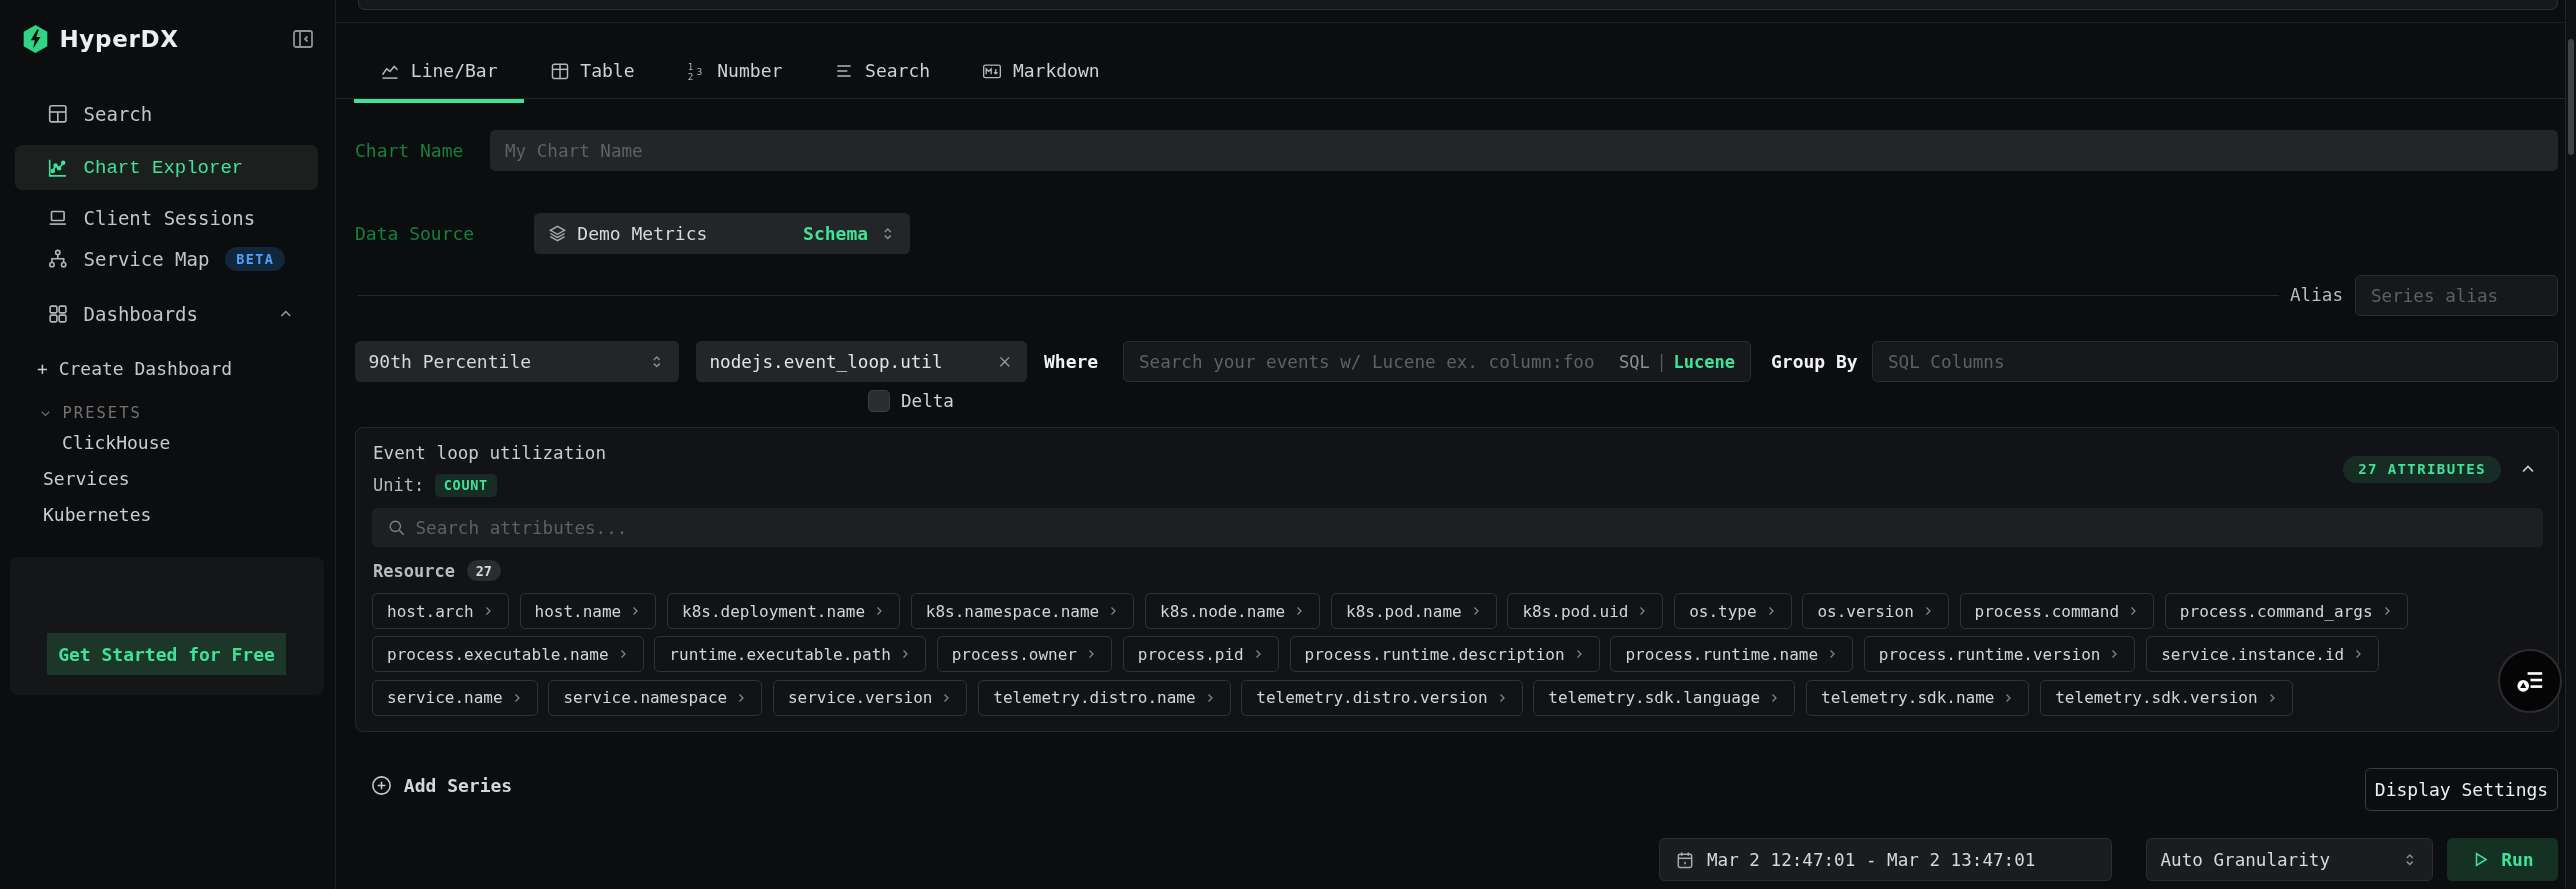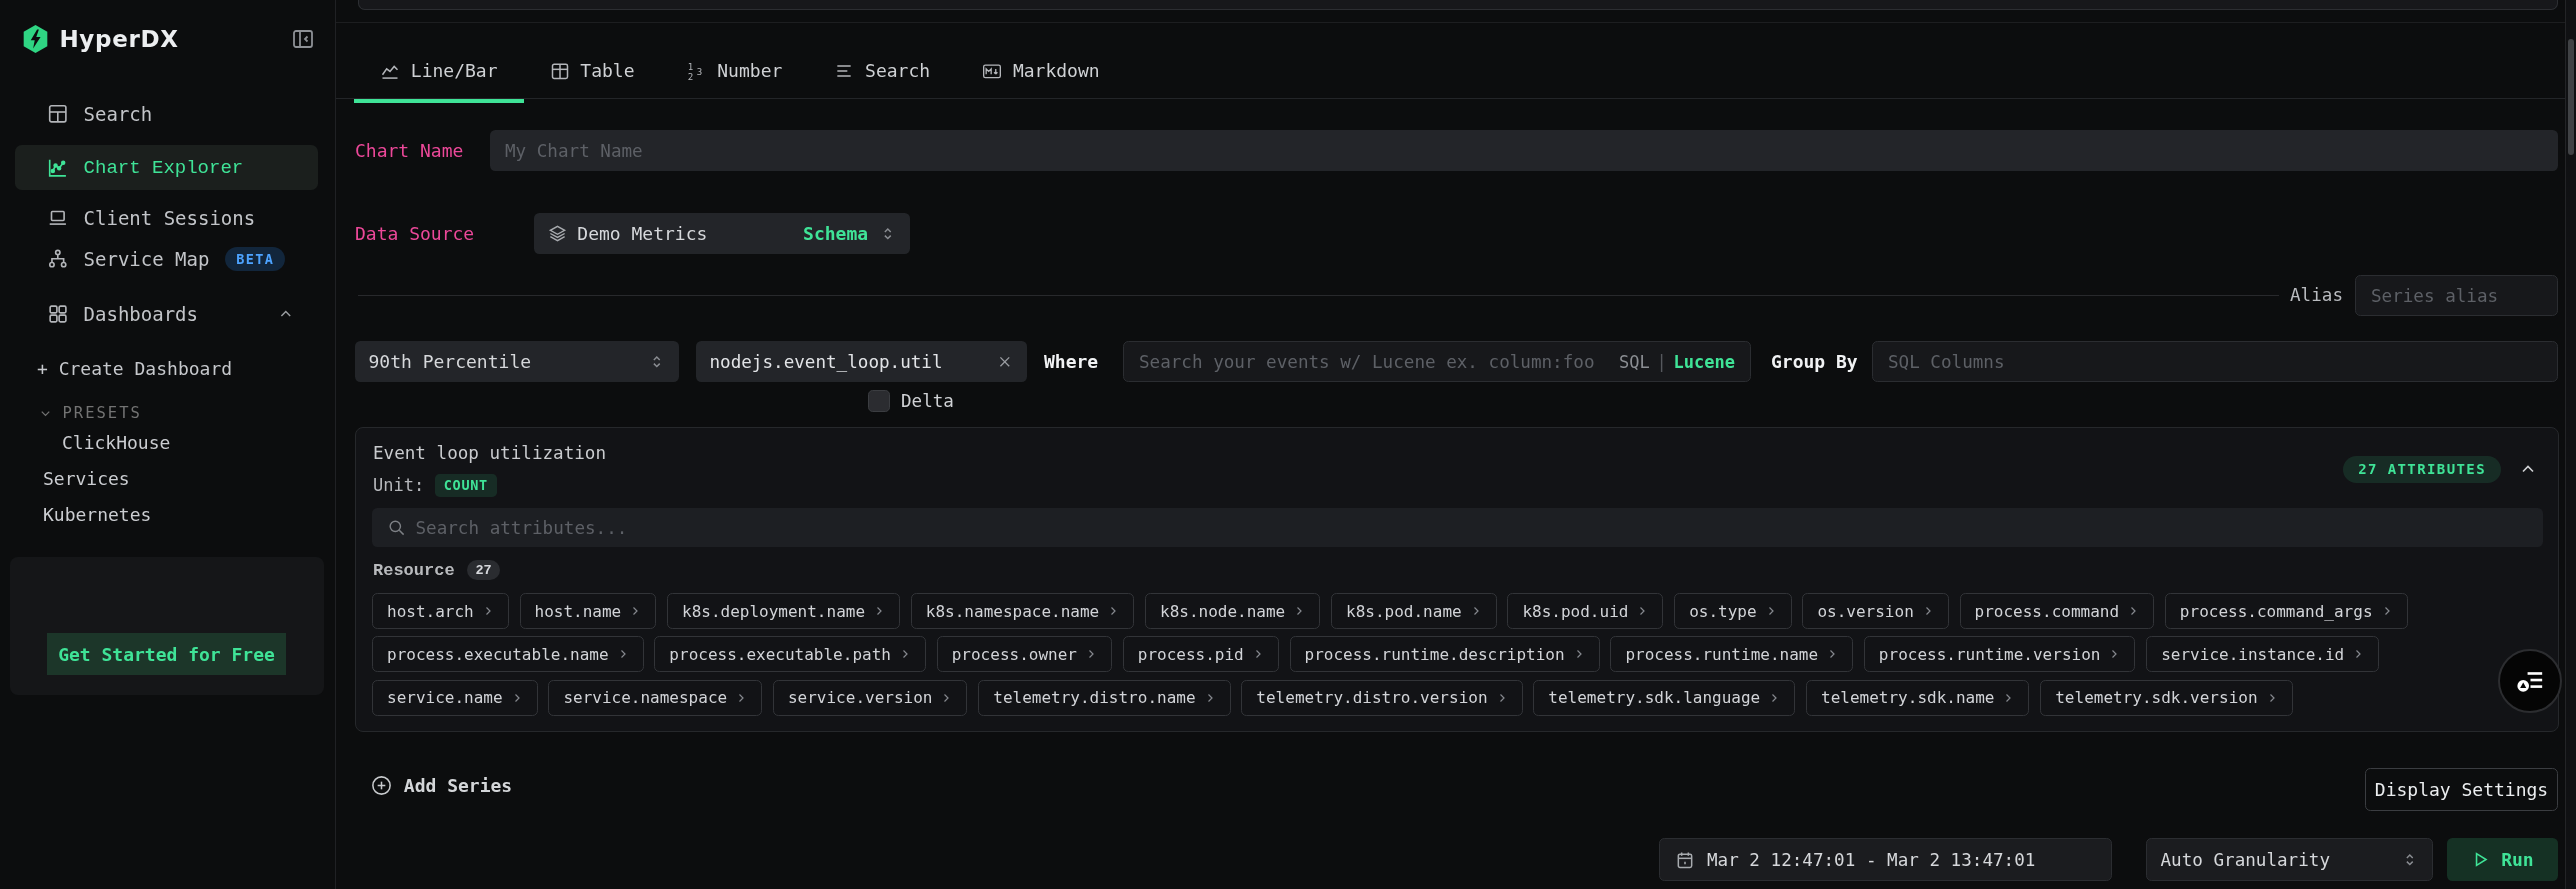--- a/index.html
+++ b/index.html
@@ -31,21 +31,21 @@
   
   #main{position:absolute; left:336px; top:0; width:2240px; height:889px;}
   .top-partial{position:absolute; left:22px; top:-4px; width:2200px; height:14px; background:#17181b; border:1.4px solid #2c2e32; border-top:none; border-radius:0 0 6.8px 6.8px;}
   .divider-top{position:absolute; left:0; top:22px; width:2240px; height:1.4px; background:#1d1e20;}
   .tabs-border{position:absolute; left:0; top:98px; width:2240px; height:1.4px; background:#232528;}
   .tabs{position:absolute; left:18px; top:42px; height:59px; display:flex;}
   .tab{position:relative; height:57px; display:flex; align-items:center; gap:10.8px; padding:0 26px; font-size:18px; color:#cfd1d4; cursor:pointer;}
   .tab .ticon{width:20px; height:20px; color:#b4b6ba;}
   .tab.active::after{content:""; position:absolute; left:0; right:0; bottom:-4px; height:4px; background:var(--accent);}
 
-  .field-label{position:absolute; font-size:18px; color:#ec4899;}
+  .field-label{position:absolute; font-size:18px; color:#15803d;}
   .inp{display:flex; align-items:center; background:#17181b; border:1.4px solid #2b2d31; border-radius:5.4px; color:#5d6066; font-size:17.6px; padding:0 15px; gap:9.5px;}
   .inp input{flex:1; background:transparent; border:none; outline:none; color:#e8eaec; font:inherit;}
   .inp input::placeholder{color:#5d6066;}
   .sel{display:flex; align-items:center; background:#232529; border-radius:5.4px; font-size:18px; color:#d6d8db; padding:0 13.5px; gap:10.8px; cursor:pointer;}
   .updown{width:17.6px; height:17.6px; color:#8a8d92; flex:0 0 auto;}
 
   .chart-name-input{position:absolute; left:154px; top:130px; width:2068px; height:41px; background:#232529; border:none;}
   .datasource-sel{position:absolute; left:198px; top:213px; width:376px; height:41px;}
   .schema-link{color:var(--accent); font-weight:bold; margin-left:auto;}
 
@@ -70,21 +70,21 @@
 
   
   .panel{position:absolute; left:19px; top:427px; width:2204px; height:305px; background:#121316; border:1.4px solid #26282b; border-radius:8px;}
   .panel-title{position:absolute; left:17px; top:15px; font-size:17.6px; color:#c9cbce;}
   .unit-row{position:absolute; left:17px; top:46px; display:flex; align-items:center; gap:10.8px; font-size:17px; color:#b5b7bb;}
   .unit-badge{background:rgba(63,227,151,.12); color:var(--accent); font-size:13.5px; font-weight:bold; letter-spacing:0.7px; padding:3.4px 8.8px; border-radius:4.7px;}
   .attr-pill{position:absolute; right:57px; top:28px; background:rgba(63,227,151,.12); color:var(--accent); font-size:14px; font-weight:bold; letter-spacing:1.4px; padding:5.4px 15px; border-radius:675px;}
   .panel-collapse{position:absolute; right:20px; top:31px; width:20px; height:20px; color:#cfd1d4; cursor:pointer;}
   .attr-search{position:absolute; left:16px; top:80px; width:2171px; height:39px; background:#1d1f23; border:none;}
   .attr-search .sicon{width:19px; height:19px; color:#7d8085; flex:0 0 auto;}
-  .group-row{position:absolute; left:17px; top:132px; display:flex; align-items:center; gap:12px;font-family:Liberation Mono, monospace;}
+  .group-row{position:absolute; left:17px; top:132px; display:flex; align-items:center; gap:12px;}
   .group-label{font-size:17px; font-weight:bold; color:#b8babd;}
   .group-count{background:#2a2c30; color:#d6d8dc; font-size:13.5px; font-weight:bold; padding:2.7px 8.8px; border-radius:675px;}
   .chips{position:absolute; left:16px; top:165px; width:2171px; display:flex; flex-wrap:wrap; gap:7.4px 10.8px;}
   .chip{height:36px; display:inline-flex; align-items:center; gap:8px; padding:0 14px; border:1.4px solid #323438; border-radius:5.4px; font-size:16px; color:#d2d4d8; cursor:pointer;}
   .chip svg{width:12px; height:12px; color:#86898f; flex:0 0 auto;}
 
   .float-btn{position:absolute; left:2162px; top:649px; width:64px; height:64px; border-radius:50%; background:#050505; border:2px solid #2c2d30; display:flex; align-items:center; justify-content:center; cursor:pointer;}
   .float-btn svg{width:35px; height:35px;}
 
   .add-series{position:absolute; left:34px; top:774px; display:flex; align-items:center; gap:10.8px; font-size:18px; font-weight:bold; color:#d4d6d9; cursor:pointer;}
@@ -378,21 +378,21 @@
               <polyline points="9,5 16,12 9,19"></polyline>
             </svg>
   </div>
           <div class="chip">
     <span>process.executable.name</span>
     <svg viewBox="0 0 24 24" fill="none" stroke="currentColor" stroke-width="2.4">
               <polyline points="9,5 16,12 9,19"></polyline>
             </svg>
   </div>
           <div class="chip">
-    <span>process.executable.path</span>
+    <span>runtime.executable.path</span>
     <svg viewBox="0 0 24 24" fill="none" stroke="currentColor" stroke-width="2.4">
               <polyline points="9,5 16,12 9,19"></polyline>
             </svg>
   </div>
           <div class="chip">
     <span>process.owner</span>
     <svg viewBox="0 0 24 24" fill="none" stroke="currentColor" stroke-width="2.4">
               <polyline points="9,5 16,12 9,19"></polyline>
             </svg>
   </div>

